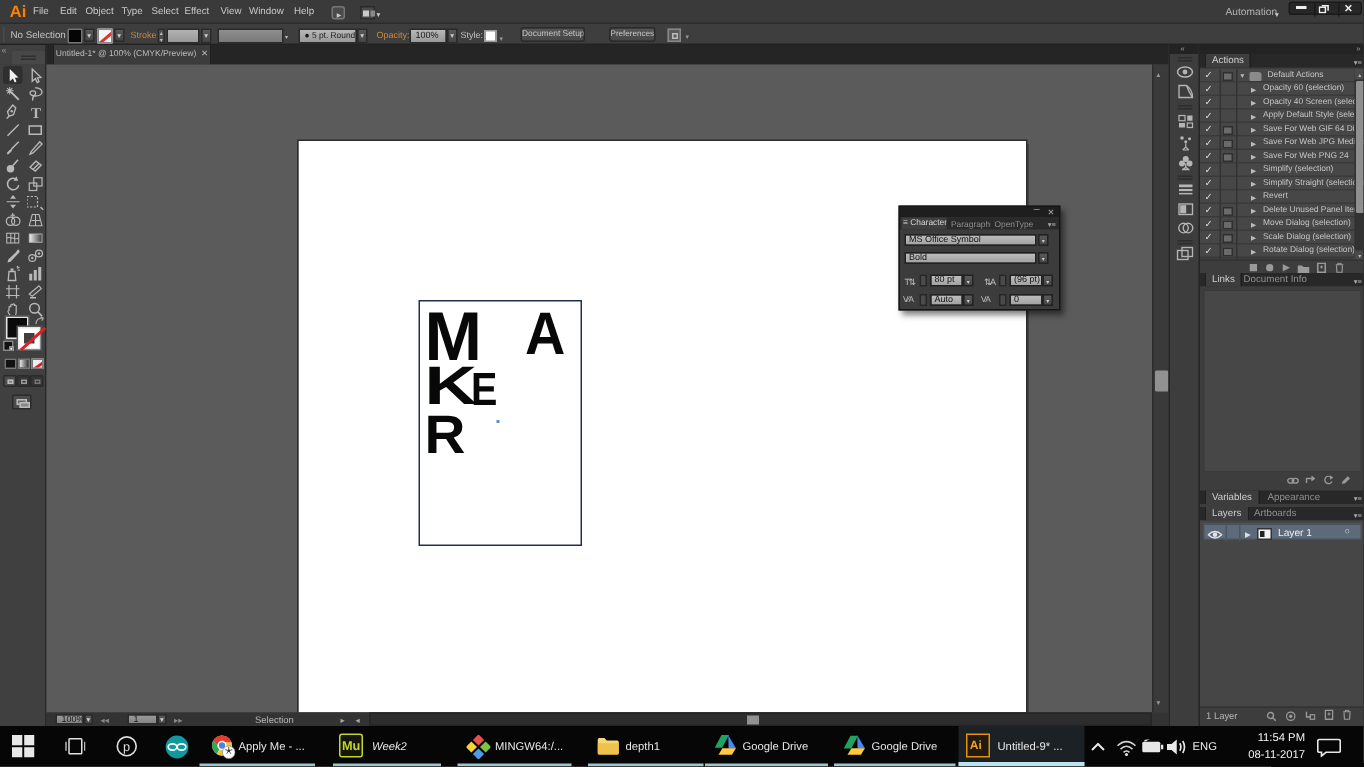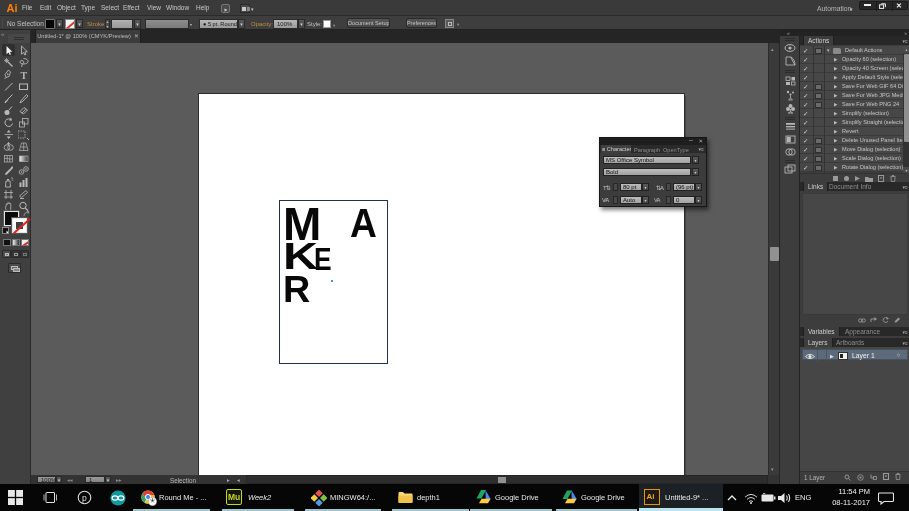--- a/index.html
+++ b/index.html
@@ -701,21 +701,21 @@
         <path d="M7 .4 A6.6 6.6 0 0 1 13.3 5 L7 5 Z M7 .4 A6.6 6.6 0 0 0 1.2 3.6 L4.2 7.2 7 5Z" fill="#e23d2e"></path>
         <path d="M1.2 3.6 A6.6 6.6 0 0 0 3.6 12.7 L5.8 8.6 Z" fill="#3aa357"></path>
         <path d="M3.6 12.7 A6.6 6.6 0 0 0 13.3 5 L9.2 5 Z" fill="#f2c02c"></path>
         <circle cx="7" cy="7" r="2.6" fill="#4a84e0" stroke="#fff" stroke-width="1"></circle>
         <circle cx="11.5" cy="11.5" r="4.2" fill="#fff" stroke="#888" stroke-width=".5"></circle>
         <g fill="#333">
           <polygon points="11.5,9.3 12.6,10.1 12.2,11.4 10.8,11.4 10.4,10.1"></polygon>
           <path d="M11.5 8 L11.5 9.3 M12.6 10.1 L13.8 9.8 M12.2 11.4 L12.9 12.5 M10.8 11.4 L10.1 12.5 M10.4 10.1 L9.2 9.8" stroke="#333" stroke-width=".6" fill="none"></path>
         </g>
       </svg>
-    <span style="position:absolute;left:159px;top:9px;">Round Me - ...</span>
+    <span style="position:absolute;left:159px;top:9px;">Apply Me - ...</span>
 
     <div class="tbul" style="left:222px;width:72px;"></div>
     <div style="position:absolute;left:226px;top:5px;width:16px;height:16px;background:#15150a;border:1.5px solid #c3d629;border-radius:2px;">
         <span style="position:absolute;left:1px;top:2px;font-size:8.5px;font-weight:bold;color:#c3d629;">Mu</span>
       </div>
     <span style="position:absolute;left:248px;top:9px;font-style:italic;">Week2</span>
 
     <div class="tbul" style="left:305px;width:76px;"></div>
     <svg style="position:absolute;left:311px;top:6px;" width="16" height="16" viewBox="0 0 16 16">
         <g transform="rotate(45 8 8)">

